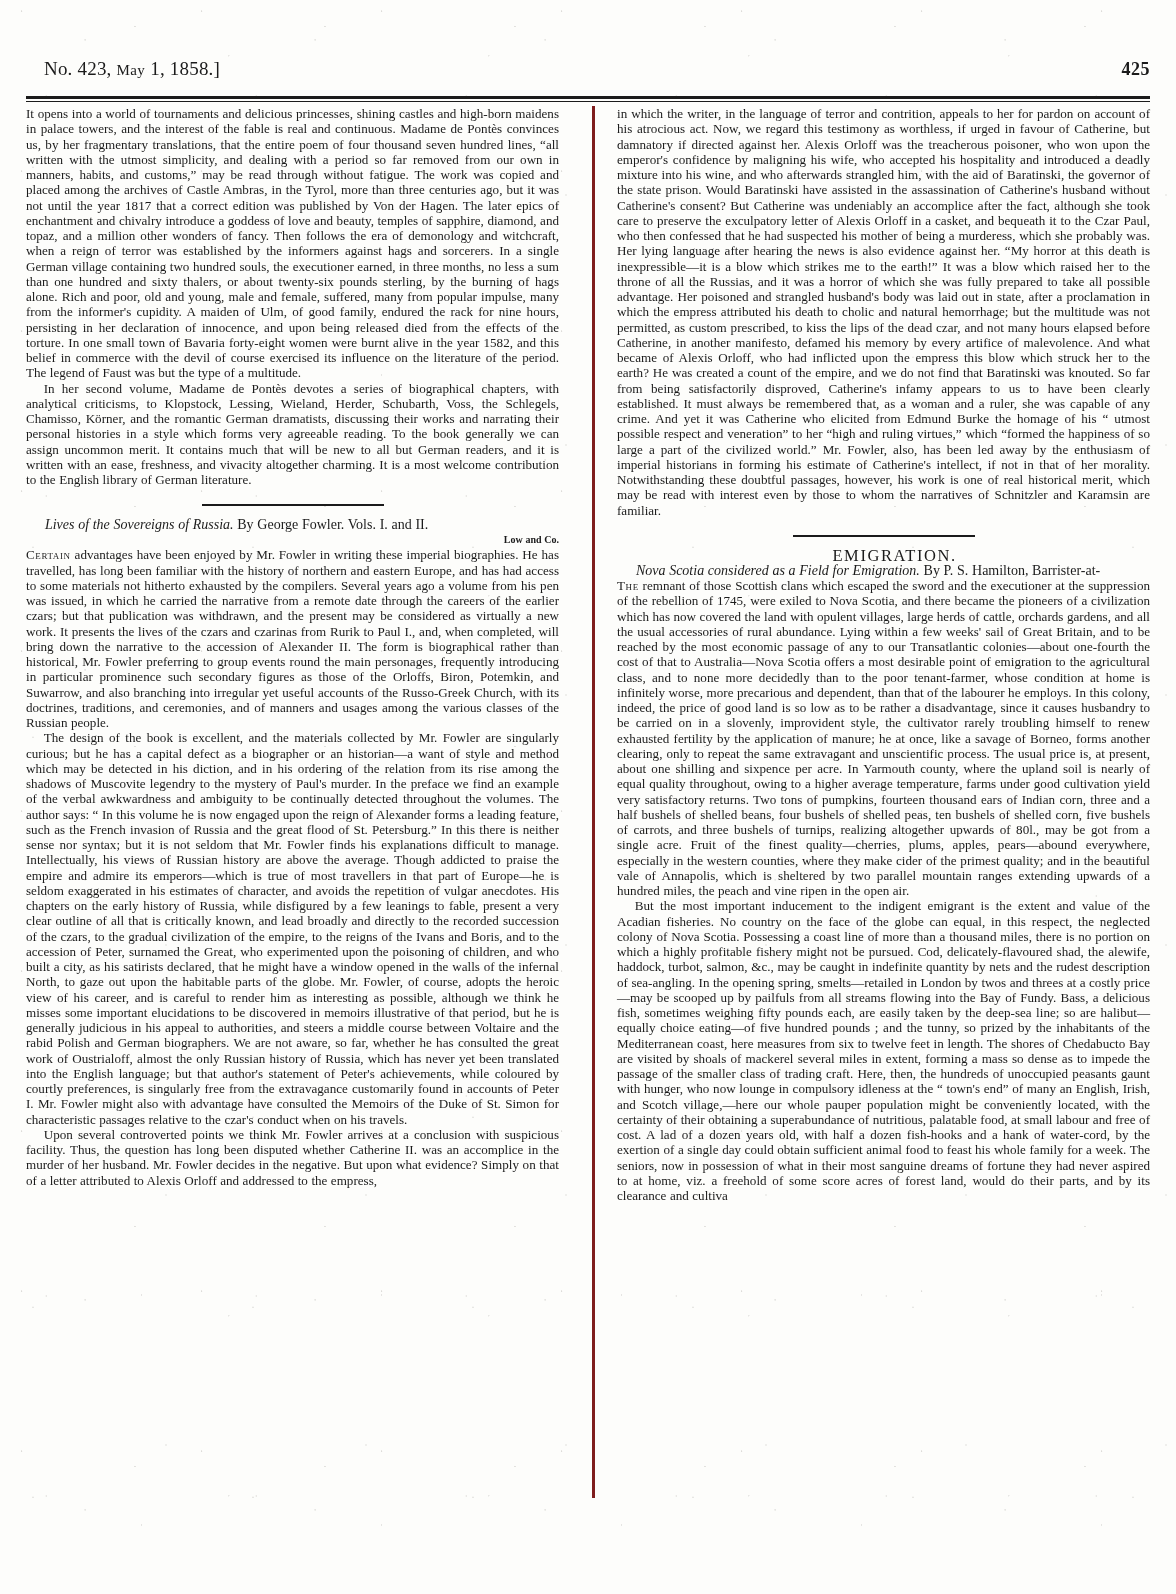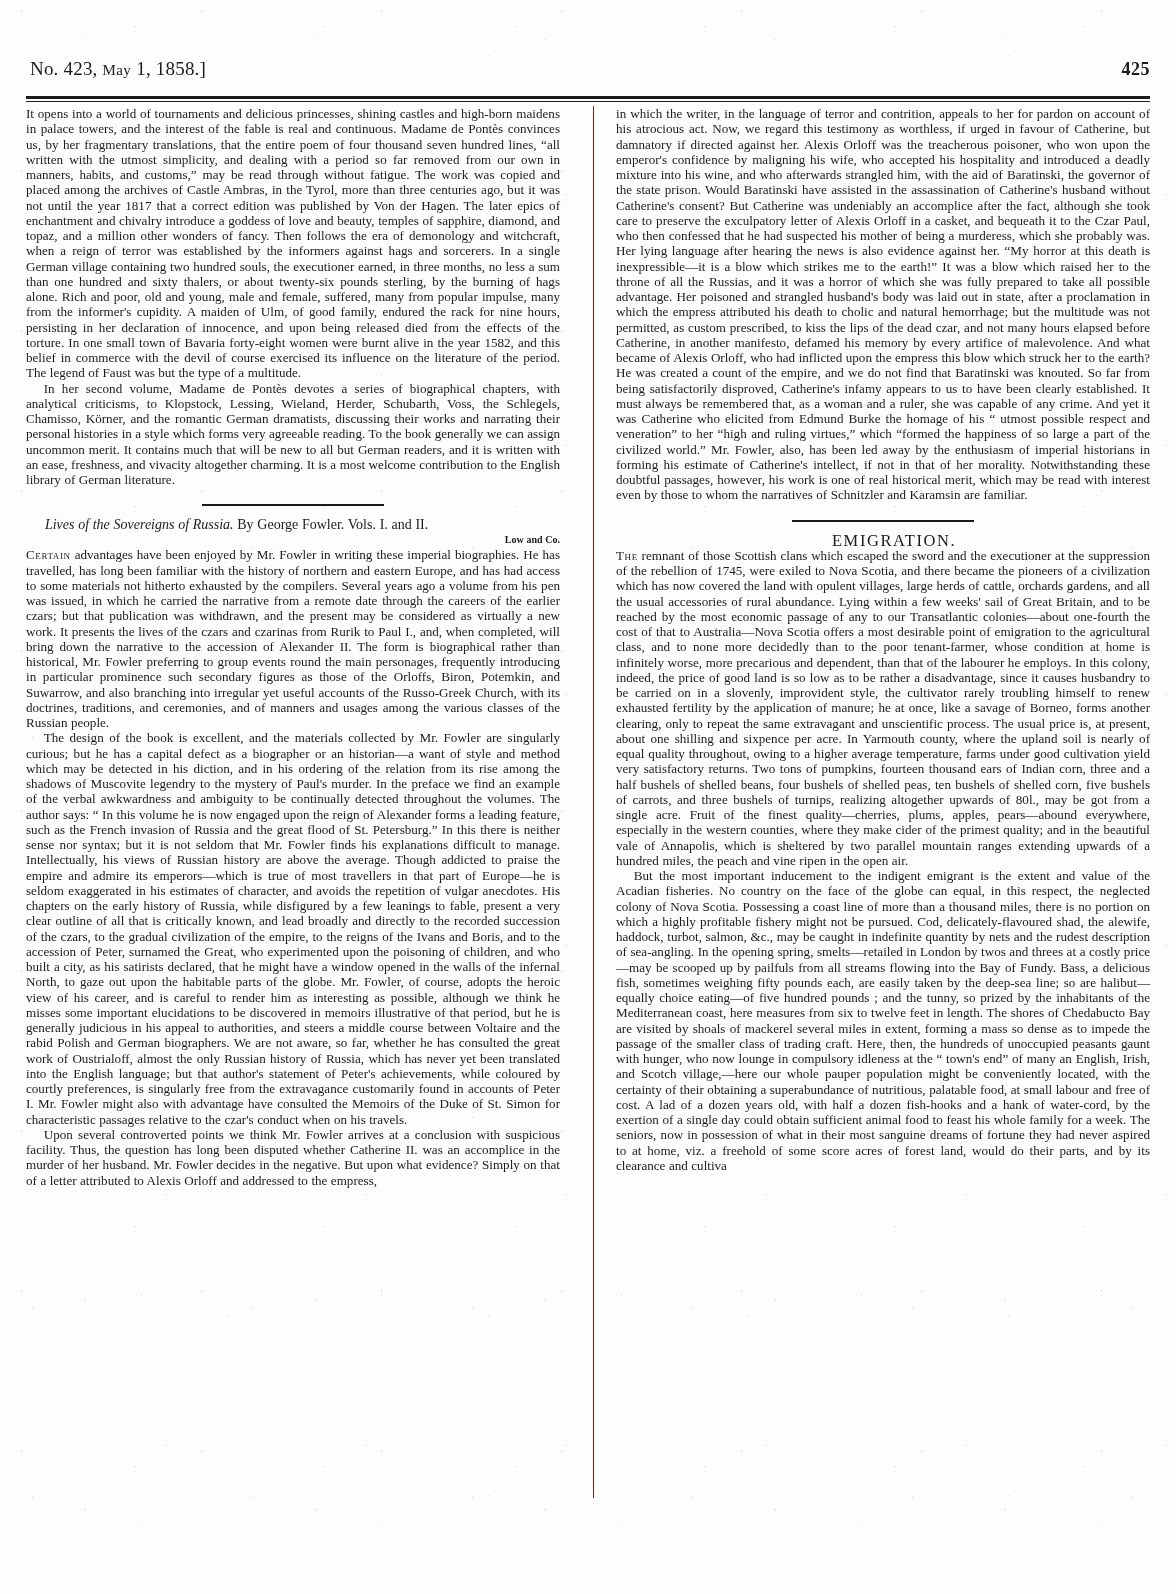--- a/index.html
+++ b/index.html
@@ -37,21 +37,21 @@
       radial-gradient(circle at 15% 88%, rgba(60,55,45,.20) 0.6px, transparent 1px);
     background-size: 180px 160px, 230px 210px, 190px 240px, 260px 180px,
                      210px 200px, 240px 230px, 200px 250px, 220px 190px;
     opacity: .55;
     z-index: 5;
   }
 
   
   .masthead {
     position: absolute;
-    left: 30px;
+    left: 44px;
     right: 26px;
     top: 58px;
     height: 34px;
     display: flex;
     align-items: baseline;
     justify-content: space-between;
   }
   .issue-line {
     font-size: 19px;
     letter-spacing: .2px;
@@ -105,21 +105,21 @@
   .col {
     flex: 1 1 0;
     font-size: 13.1px;
     line-height: 15.25px;
     text-align: justify;
     text-justify: inter-word;
     hyphens: manual;
     word-spacing: .2px;
   }
   .col-left  { padding-right: 13px; }
-  .col-right { padding-left: 22px; border-left: 1px solid #7f1d1d; }
+  .col-right { padding-left: 22px; border-left: 3px solid #7f1d1d; }
 
   .col p {
     margin: 0;
     text-indent: 1.35em;
   }
   .col p.noindent { text-indent: 0; }
 
   
   .smallcaps {
     font-variant: small-caps;
@@ -199,20 +199,24 @@
     </div>
 
     <div class="col col-right">
 
       <p class="noindent">in which the writer, in the language of terror and contrition, appeals to her for pardon on account of his atrocious act. Now, we regard this testimony as worthless, if urged in favour of Catherine, but damnatory if directed against her. Alexis Orloff was the treacherous poisoner, who won upon the emperor's confidence by maligning his wife, who accepted his hospitality and introduced a deadly mixture into his wine, and who afterwards strangled him, with the aid of Baratinski, the governor of the state prison. Would Baratinski have assisted in the assassination of Catherine's husband without Catherine's consent? But Catherine was undeniably an accomplice after the fact, although she took care to preserve the exculpatory letter of Alexis Orloff in a casket, and bequeath it to the Czar Paul, who then confessed that he had suspected his mother of being a murderess, which she probably was. Her lying language after hearing the news is also evidence against her. “My horror at this death is inexpressible—it is a blow which strikes me to the earth!” It was a blow which raised her to the throne of all the Russias, and it was a horror of which she was fully prepared to take all possible advantage. Her poisoned and strangled husband's body was laid out in state, after a proclamation in which the empress attributed his death to cholic and natural hemorrhage; but the multitude was not permitted, as custom prescribed, to kiss the lips of the dead czar, and not many hours elapsed before Catherine, in another manifesto, defamed his memory by every artifice of malevolence. And what became of Alexis Orloff, who had inflicted upon the empress this blow which struck her to the earth? He was created a count of the empire, and we do not find that Baratinski was knouted. So far from being satisfactorily disproved, Catherine's infamy appears to us to have been clearly established. It must always be remembered that, as a woman and a ruler, she was capable of any crime. And yet it was Catherine who elicited from Edmund Burke the homage of his “ utmost possible respect and veneration” to her “high and ruling virtues,” which “formed the happiness of so large a part of the civilized world.” Mr. Fowler, also, has been led away by the enthusiasm of imperial historians in forming his estimate of Catherine's intellect, if not in that of her morality. Notwithstanding these doubtful passages, however, his work is one of real historical merit, which may be read with interest even by those to whom the narratives of Schnitzler and Karamsin are familiar.</p>
 
       <div class="sec-rule"></div>
 
       <p class="sec-title">EMIGRATION.</p>
 
+      <p class="sec-cite">
+        <span>Nova Scotia considered as a Field for Emigration.</span>
+        <span class="roman">By P. S. Hamilton, Barrister-at-</span>
+      </p>
 
       <p class="noindent"><span class="smallcaps">The</span><span> remnant of those Scottish clans which escaped the sword and the executioner at the suppression of the rebellion of 1745, were exiled to Nova Scotia, and there became the pioneers of a civilization which has now covered the land with opulent villages, large herds of cattle, orchards gardens, and all the usual accessories of rural abundance. Lying within a few weeks' sail of Great Britain, and to be reached by the most economic passage of any to our Transatlantic colonies—about one-fourth the cost of that to Australia—Nova Scotia offers a most desirable point of emigration to the agricultural class, and to none more decidedly than to the poor tenant-farmer, whose condition at home is infinitely worse, more precarious and dependent, than that of the labourer he employs. In this colony, indeed, the price of good land is so low as to be rather a disadvantage, since it causes husbandry to be carried on in a slovenly, improvident style, the cultivator rarely troubling himself to renew exhausted fertility by the application of manure; he at once, like a savage of Borneo, forms another clearing, only to repeat the same extravagant and unscientific process. The usual price is, at present, about one shilling and sixpence per acre. In Yarmouth county, where the upland soil is nearly of equal quality throughout, owing to a higher average temperature, farms under good cultivation yield very satisfactory returns. Two tons of pumpkins, fourteen thousand ears of Indian corn, three and a half bushels of shelled beans, four bushels of shelled peas, ten bushels of shelled corn, five bushels of carrots, and three bushels of turnips, realizing altogether upwards of 80l., may be got from a single acre. Fruit of the finest quality—cherries, plums, apples, pears—abound everywhere, especially in the western counties, where they make cider of the primest quality; and in the beautiful vale of Annapolis, which is sheltered by two parallel mountain ranges extending upwards of a hundred miles, the peach and vine ripen in the open air.</span></p>
 
       <p>But the most important inducement to the indigent emigrant is the extent and value of the Acadian fisheries. No country on the face of the globe can equal, in this respect, the neglected colony of Nova Scotia. Possessing a coast line of more than a thousand miles, there is no portion on which a highly profitable fishery might not be pursued. Cod, delicately-flavoured shad, the alewife, haddock, turbot, salmon, &amp;c., may be caught in indefinite quantity by nets and the rudest description of sea-angling. In the opening spring, smelts—retailed in London by twos and threes at a costly price—may be scooped up by pailfuls from all streams flowing into the Bay of Fundy. Bass, a delicious fish, sometimes weighing fifty pounds each, are easily taken by the deep-sea line; so are halibut—equally choice eating—of five hundred pounds ; and the tunny, so prized by the inhabitants of the Mediterranean coast, here measures from six to twelve feet in length. The shores of Chedabucto Bay are visited by shoals of mackerel several miles in extent, forming a mass so dense as to impede the passage of the smaller class of trading craft. Here, then, the hundreds of unoccupied peasants gaunt with hunger, who now lounge in compulsory idleness at the “ town's end” of many an English, Irish, and Scotch village,—here our whole pauper population might be conveniently located, with the certainty of their obtaining a superabundance of nutritious, palatable food, at small labour and free of cost. A lad of a dozen years old, with half a dozen fish-hooks and a hank of water-cord, by the exertion of a single day could obtain sufficient animal food to feast his whole family for a week. The seniors, now in possession of what in their most sanguine dreams of fortune they had never aspired to at home, viz. a freehold of some score acres of forest land, would do their parts, and by its clearance and cultiva</p>
     </div>
   </div>
 
 </div>
 
 </body></html>

